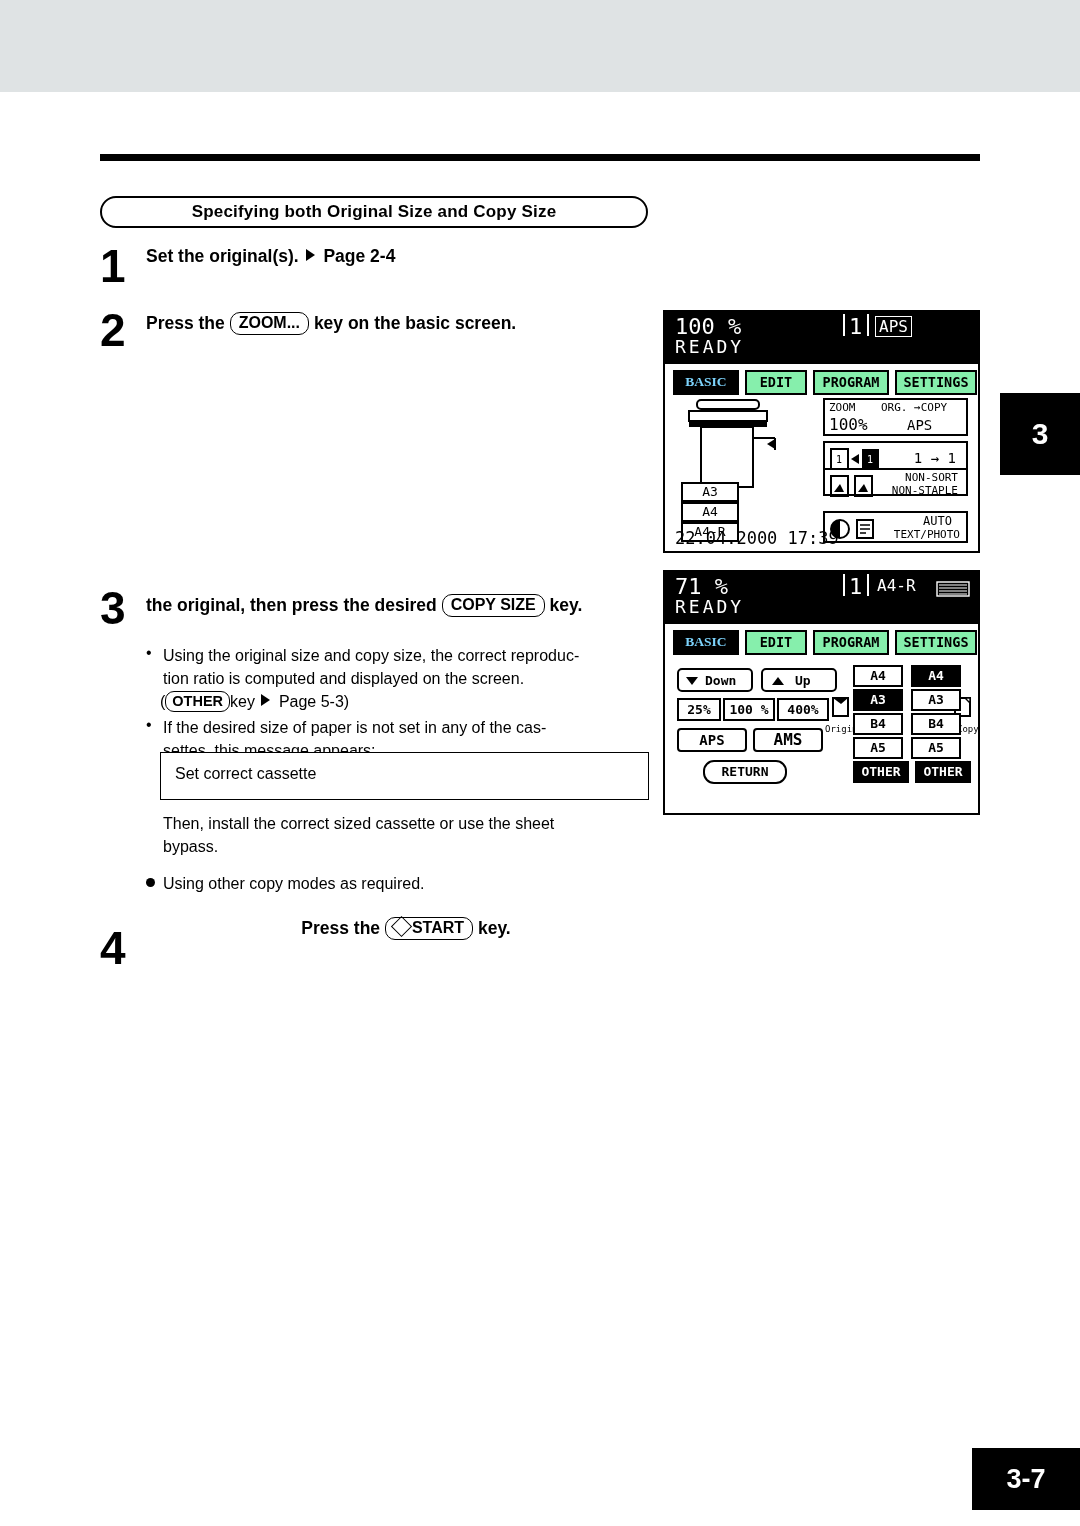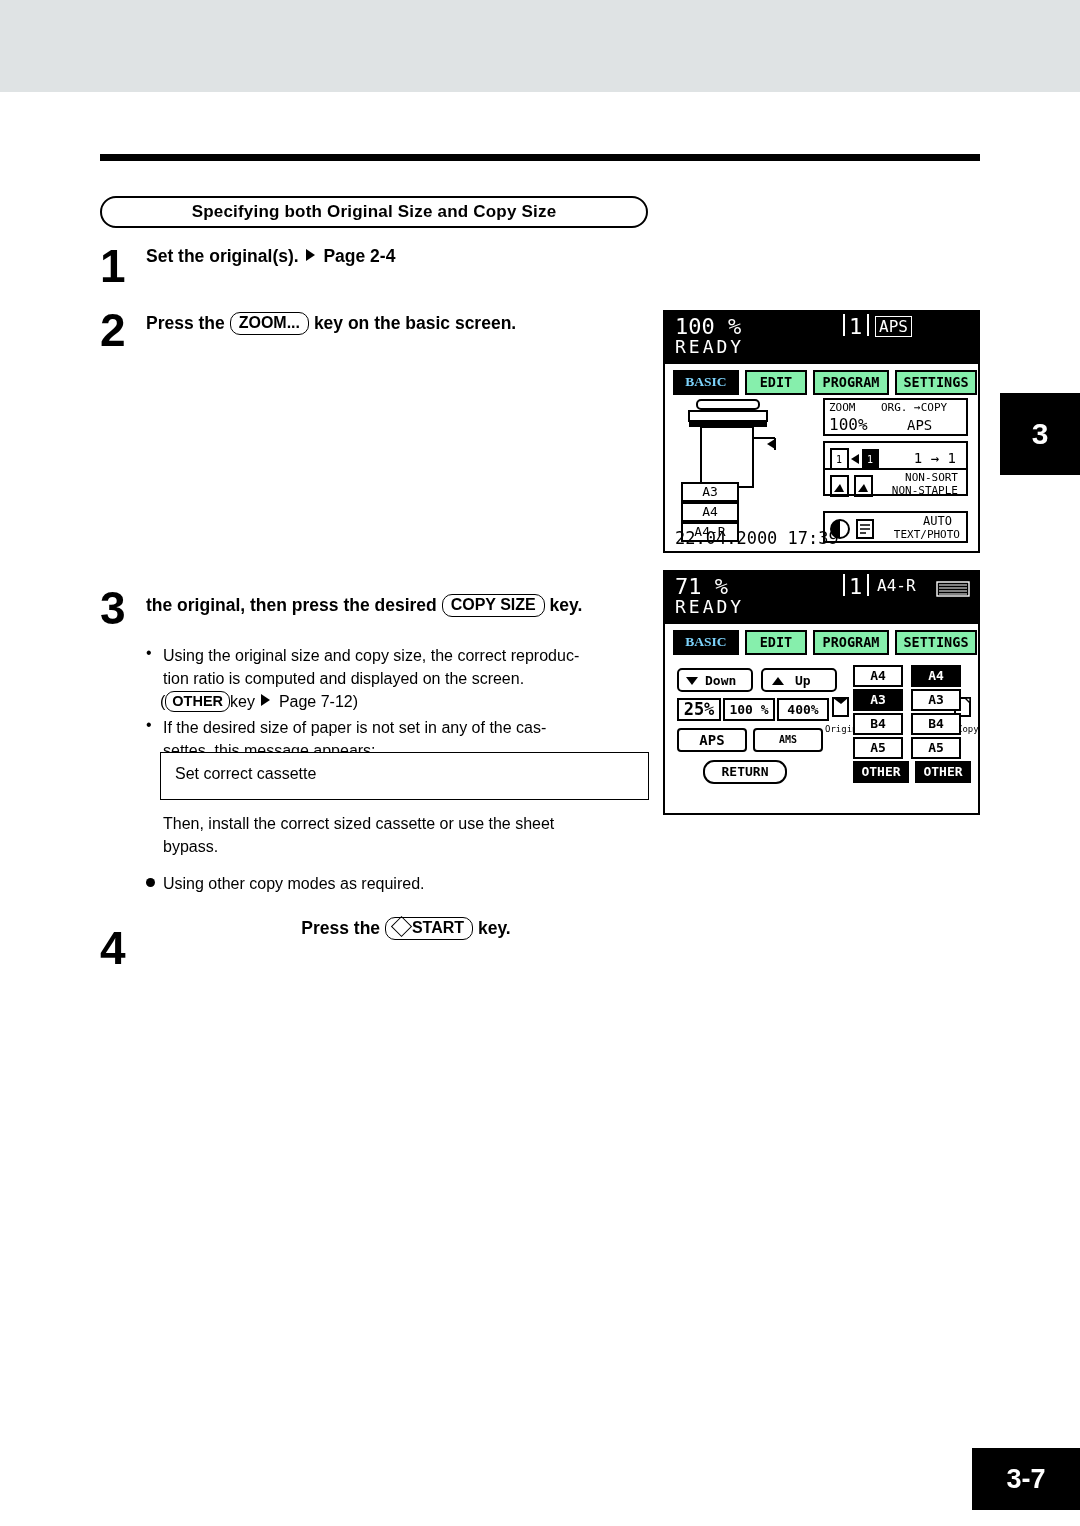--- a/index.html
+++ b/index.html
@@ -281,21 +281,21 @@
     <span>key.</span>
   </div>
 </div>
 
 <div class="bullet-dot" style="left:146px; top:644px;">•</div>
 <div class="bullet-row justify" style="left:163px; top:644px; width:487px;">Using the original size and copy size, the correct reproduc-</div>
 <div class="bullet-row" style="left:163px; top:667px; width:500px;">tion ratio is computed and displayed on the screen.</div>
 <div class="bullet-row" style="left:160px; top:690px; width:460px;">
   <span>(</span><span class="keybox small">OTHER</span><span>key</span>
   <span class="arrow-r"></span>
-  <span>Page 7-12)</span>
+  <span>Page 5-3)</span>
 </div>
 
 <div class="bullet-dot" style="left:146px; top:716px;">•</div>
 <div class="bullet-row justify" style="left:163px; top:716px; width:487px;">If the desired size of paper is not set in any of the cas-</div>
 <div class="bullet-row" style="left:163px; top:739px; width:500px;">settes, this message appears:</div>
 
 <div class="msgbox">
   <span>Set correct cassette</span>
 </div>
 
@@ -419,26 +419,26 @@
   </div>
   <div class="btn" style="left:96px; top:96px; width:76px; height:24px; border-radius:5px;">
     <span style="position:absolute; left:8px; top:5px;">
       <svg width="14" height="12" viewBox="0 0 14 12">
           <path d="M7 2 l6 8 l-12 0 z" fill="#000"></path>
         </svg>
     </span>
     <span class="mono" style="position:absolute; left:32px; top:3px; font-size:13px; font-weight:bold;">Up</span>
   </div>
 
-  <div class="btn" style="left:12px; top:126px; width:44px; height:23px; line-height:19px; font-size:17px; font-weight:bold;">25%</div>
+  <div class="btn" style="left:12px; top:126px; width:44px; height:23px; line-height:19px; font-size:13px; font-weight:bold;">25%</div>
   <div class="btn" style="left:58px; top:126px; width:52px; height:23px; line-height:19px; font-size:13px; font-weight:bold;">100 %</div>
   <div class="btn" style="left:112px; top:126px; width:52px; height:23px; line-height:19px; font-size:13px; font-weight:bold;">400%</div>
 
   <div class="btn" style="left:12px; top:156px; width:70px; height:24px; line-height:20px; font-size:14px; font-weight:bold; border-radius:4px;">APS</div>
-  <div class="btn" style="left:88px; top:156px; width:70px; height:24px; line-height:20px; font-size:10px; font-weight:bold; border-radius:4px;">AMS</div>
+  <div class="btn" style="left:88px; top:156px; width:70px; height:24px; line-height:20px; font-size:16px; font-weight:bold; border-radius:4px;">AMS</div>
 
   <div class="btn" style="left:38px; top:188px; width:84px; height:24px; line-height:20px; font-size:13px; font-weight:bold; border-radius:11px;">RETURN</div>
 
   <svg style="position:absolute; left:166px; top:120px;" width="22" height="30" viewBox="0 0 22 30">
     <rect x="2" y="6" width="15" height="18" fill="none" stroke="#000" stroke-width="2"></rect>
     <path d="M2 6 l15 0 l-7 6 z" fill="#000"></path>
   </svg>
   <div class="mono" style="position:absolute; left:160px; top:152px; font-size:9px;">Original</div>
 
   <svg style="position:absolute; left:288px; top:120px;" width="22" height="30" viewBox="0 0 22 30">

